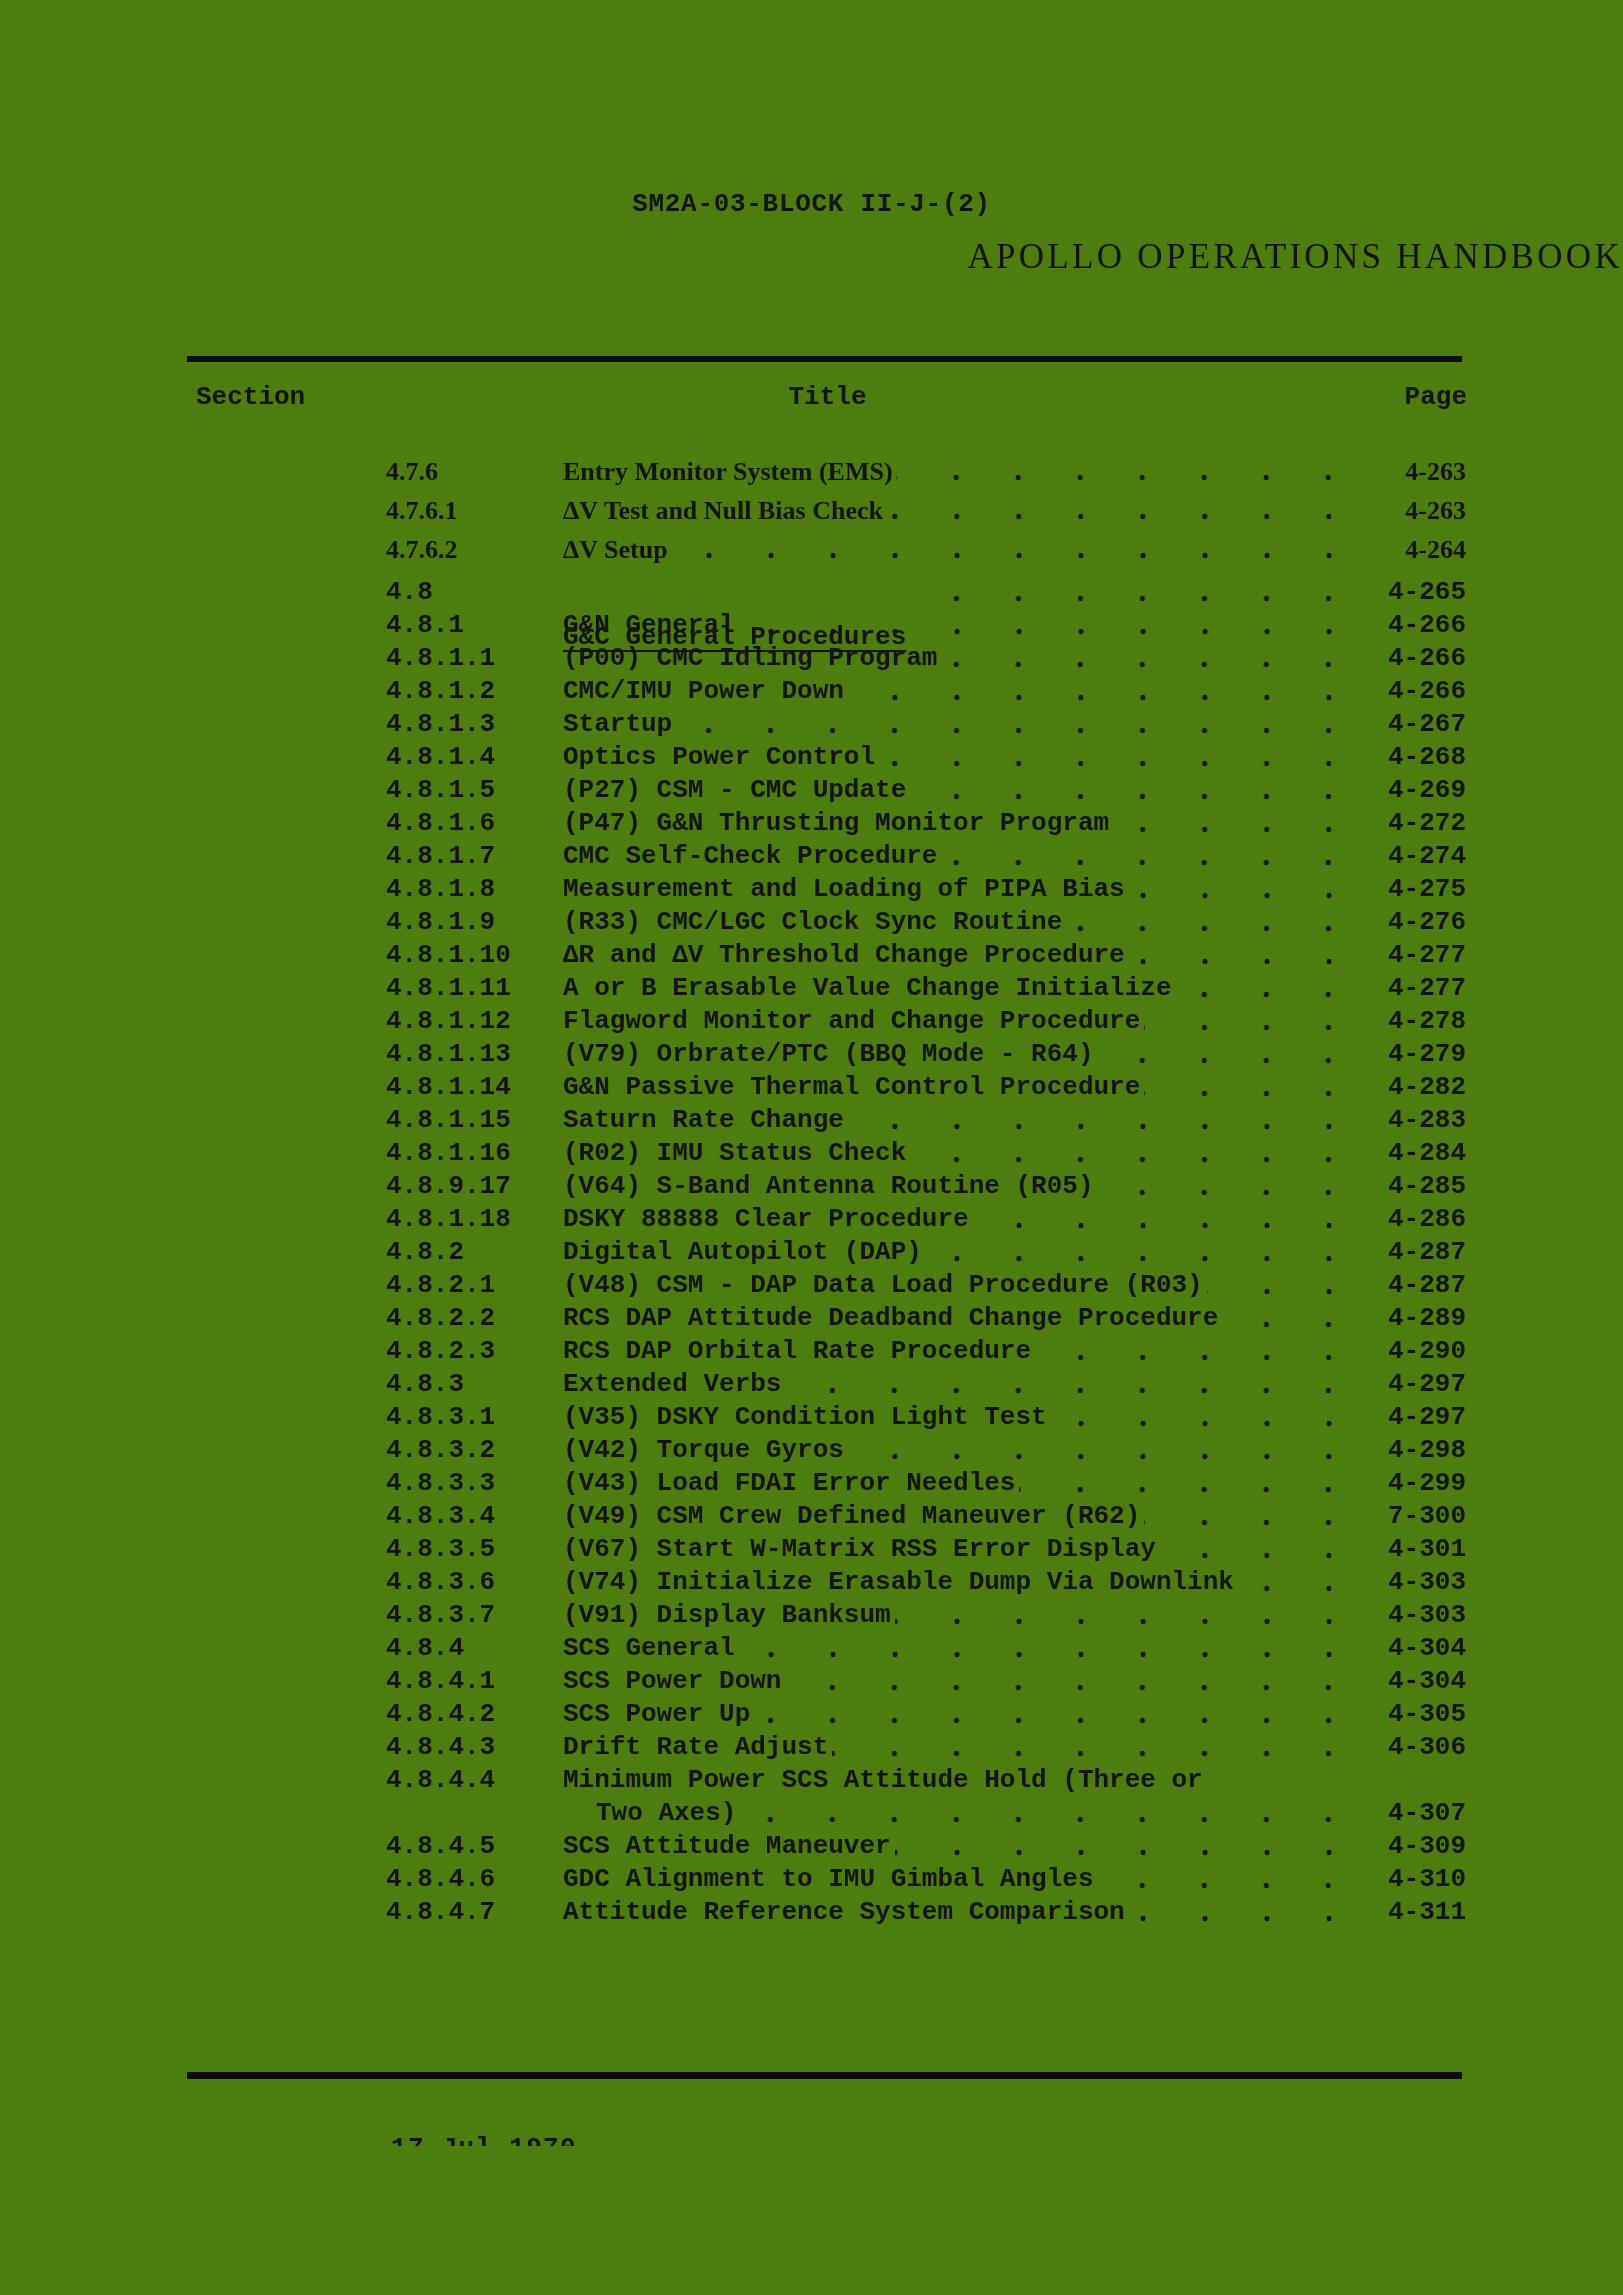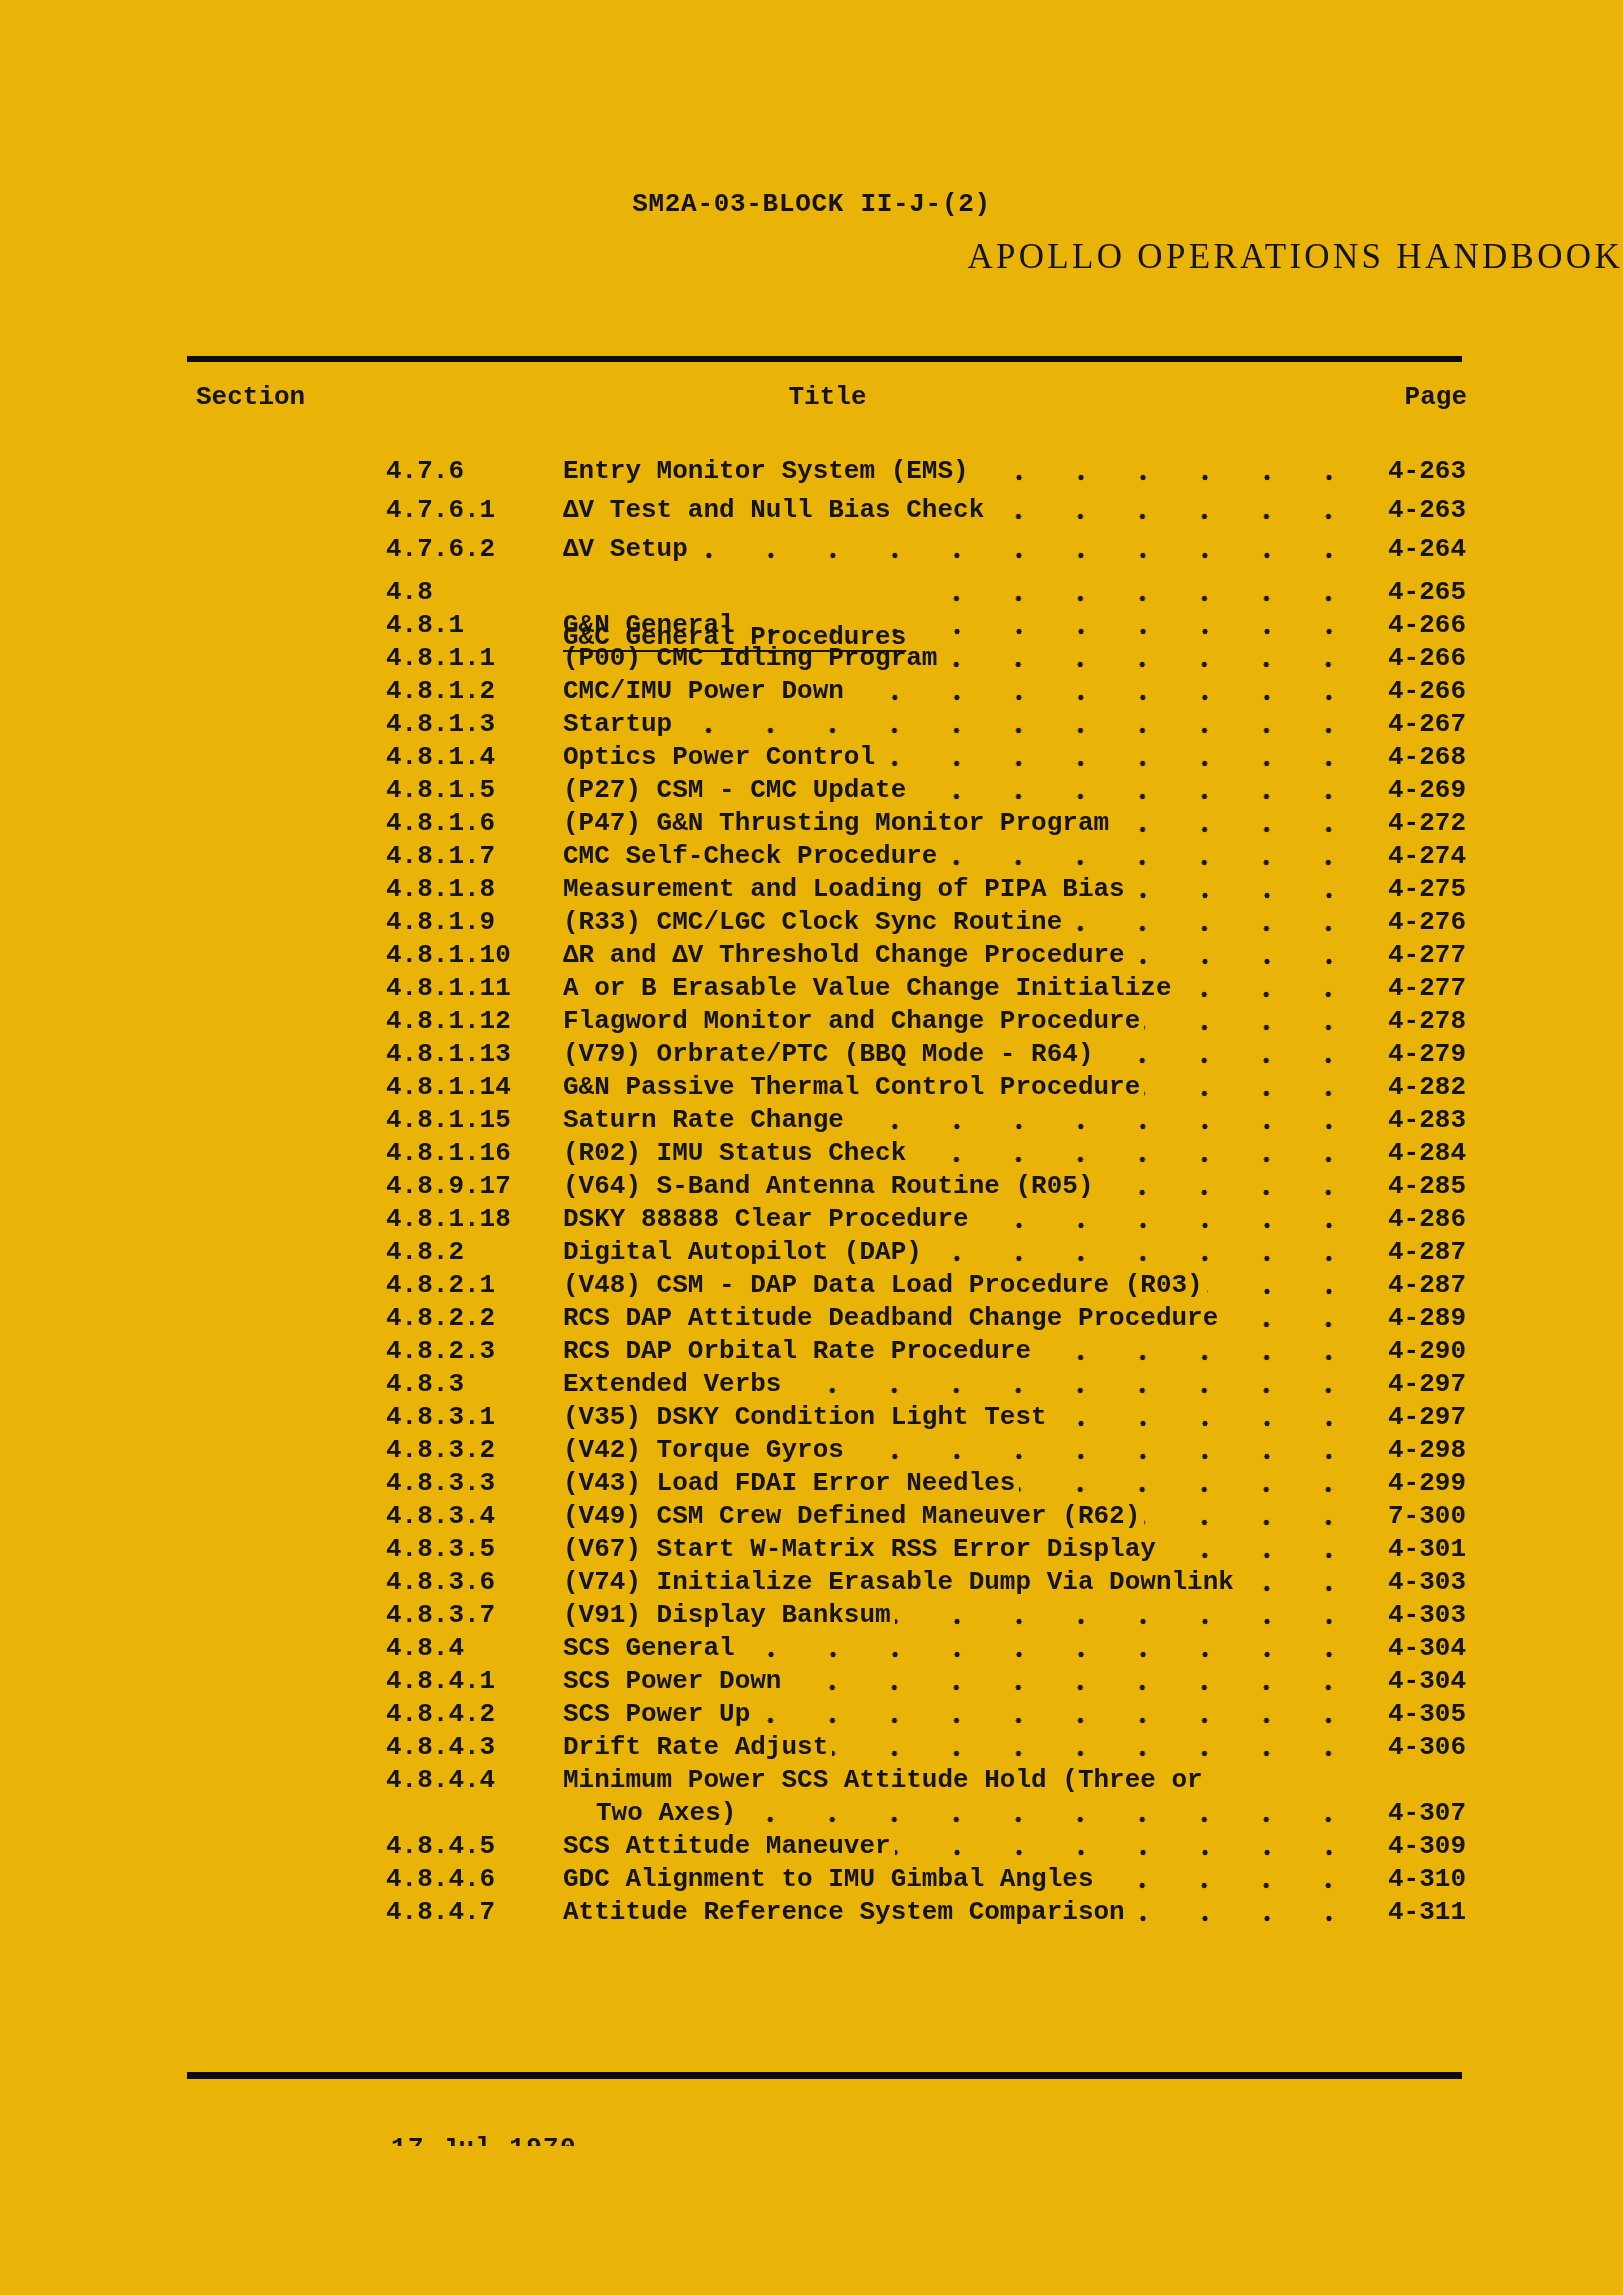--- a/index.html
+++ b/index.html
@@ -1,19 +1,19 @@
 <!DOCTYPE html>
 <html style="font-size:10.5px"><head>
 <meta charset="utf-8">
 <style>
   html,body{margin:0;padding:0;background:#ffffff;}
   .page{
     position:relative;
     width:1623px;height:2295px;
-    background:#eab308;
+    background:#4d7c0f;
     color:#141414;
     font-family:"Liberation Mono", monospace;
     overflow:hidden;
   }
   .doc-code{
     position:absolute;top:189px;left:0;right:0;
     text-align:center;
     font:bold 26px/31px "Liberation Mono", monospace;
     letter-spacing:0.7px;
     white-space:pre;
@@ -35,21 +35,21 @@
     font:bold 26px/29px "Liberation Mono", monospace;
     white-space:pre;
   }
   .colhead.sec{left:196px;}
   .colhead.tit{left:0;right:0;text-align:center;padding-left:32px;}
   .colhead.pag{left:1375px;width:92px;text-align:right;}
   .toc{
     position:absolute;left:386px;width:1080px;
     font:bold 26px "Liberation Mono", monospace;
   }
-  .toc.g1{top:452px;}
+  .toc.g1{top:452px;font-family:Liberation Serif, serif;}
   .toc.g2{top:576px;}
   .row{display:flex;align-items:stretch;white-space:pre;}
   .g1 .row{line-height:39px;height:39px;}
   .g2 .row{line-height:33px;height:33px;}
   .cell-sec{flex:0 0 177px;}
   .cell-title{flex:0 0 auto;}
   .cell-title.u{text-decoration:underline;text-decoration-thickness:2px;text-underline-offset:5.9px;margin-top:45px;}
   .cell-title.indent{padding-left:33px;}
   .leader{
     flex:1 1 auto;

